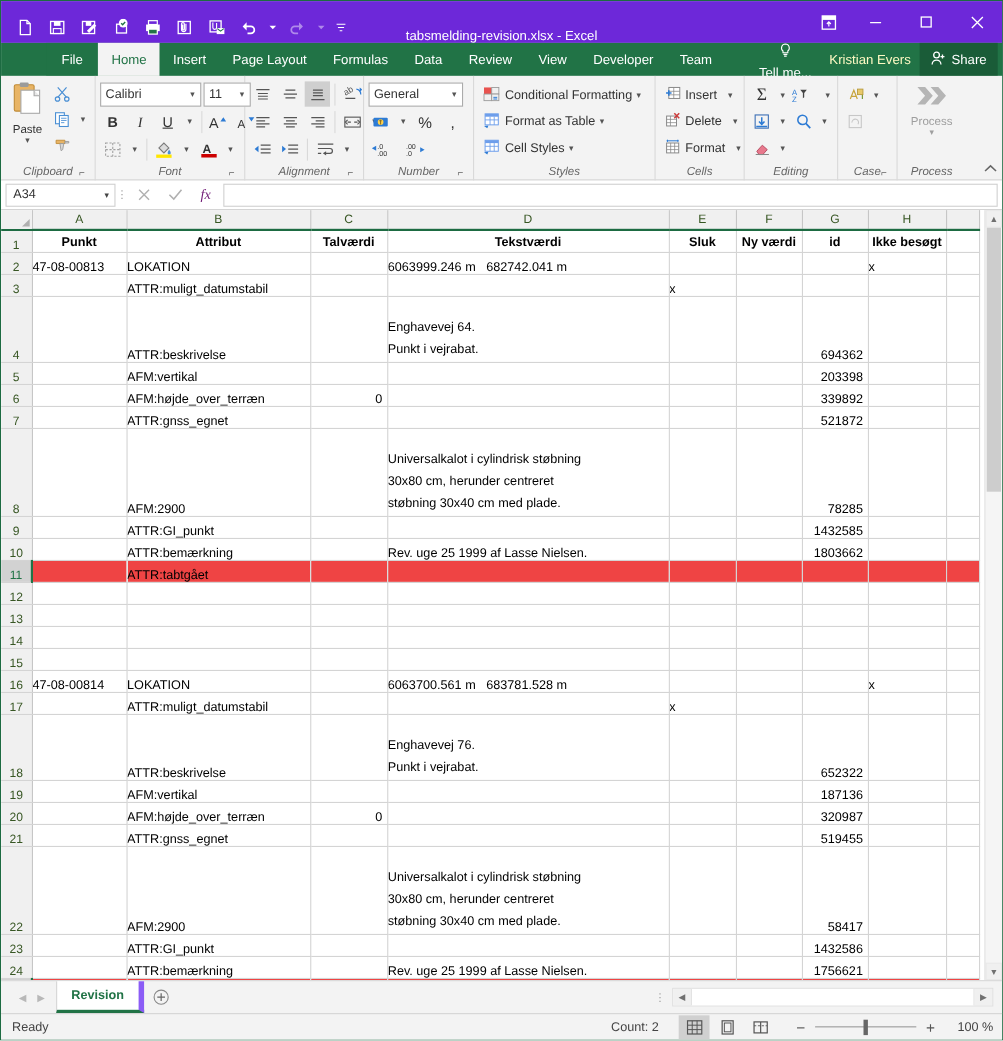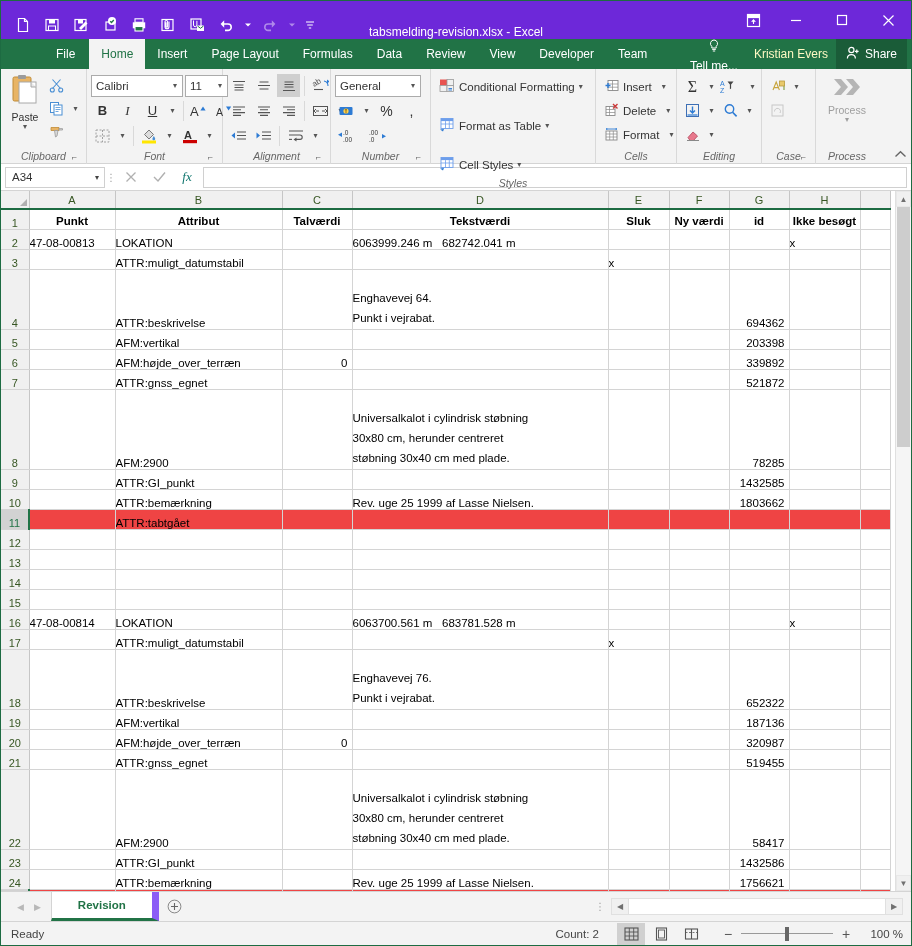--- a/index.html
+++ b/index.html
@@ -174,21 +174,21 @@
 
   
   .aligngrp-rows { display: flex; flex-direction: column; gap: 2px; padding-top: 2px; }
 
   
   .numfmt {
     width: 86px;
   }
 
   
-  .stylegrp { display: flex; flex-direction: column; gap: 16px; padding-top: 3px; }
+  .stylegrp { display: flex; flex-direction: column; gap: 1px; padding-top: 3px; }
   .style-item {
     display: flex; align-items: center; gap: 4px;
     height: 23px; padding: 0 4px;
     font-size: 11.5px; color: #333;
     white-space: nowrap;
   }
   .mini-caret { font-size: 8px; color: #555; }
 
   
   .cellgrp { display: flex; flex-direction: column; gap: 1px; padding-top: 3px; }
@@ -231,21 +231,21 @@
   }
   .namebox .nv { flex: 1; }
   .namebox .na { font-size: 8px; color: #444; padding-right: 3px; }
   .fb-grip { width: 12px; text-align: center; color: #a0a0a0; font-size: 10px; letter-spacing: 0; }
   .fb-btns { display: flex; align-items: center; gap: 0; }
   .fb-btn {
     width: 28px; height: 22px;
     display: flex; align-items: center; justify-content: center;
     color: #b0b0b0; font-size: 13px;
   }
-  .fb-btn.fx { color: #0f766e; font-style: italic; font-family: "Liberation Serif", serif; font-size: 13px; }
+  .fb-btn.fx { color: #701a75; font-style: italic; font-family: "Liberation Serif", serif; font-size: 13px; }
   .fb-input {
     flex: 1; height: 21px;
     border: 1px solid #d0d0d0;
     background: #fff;
     margin-left: 2px;
     font-size: 11.5px;
     padding: 0 4px;
     display: flex; align-items: center;
     color: #000;
   }
@@ -351,29 +351,29 @@
     border-top: 1px solid #d4d4d4;
     display: flex;
     align-items: center;
     flex: 0 0 30px;
     padding-left: 6px;
   }
   .navarrows { display: flex; align-items: center; gap: 10px; padding: 0 10px; }
   .navarrow { color: #b8b8b8; font-size: 9px; }
   .sheettab {
     height: 29px;
-    padding: 0 26px;
+    padding: 0 13px;
     display: flex; align-items: center;
     font-size: 11.5px;
     color: #217346;
     font-weight: bold;
     background: #fff;
     border-bottom: 3px solid #217346;
     border-left: 1px solid #d4d4d4;
-    border-right: 7px solid #8b5cf6;
+    border-right: 5px solid #8b5cf6;
   }
   .newsheet {
     width: 32px; height: 29px;
     display: flex; align-items: center; justify-content: center;
     color: #777;
   }
   .hgrip { margin-left: auto; color: #a0a0a0; font-size: 10px; padding-right: 6px; }
   .hscroll {
     width: 292px; height: 17px;
     background: #f5f5f5;

